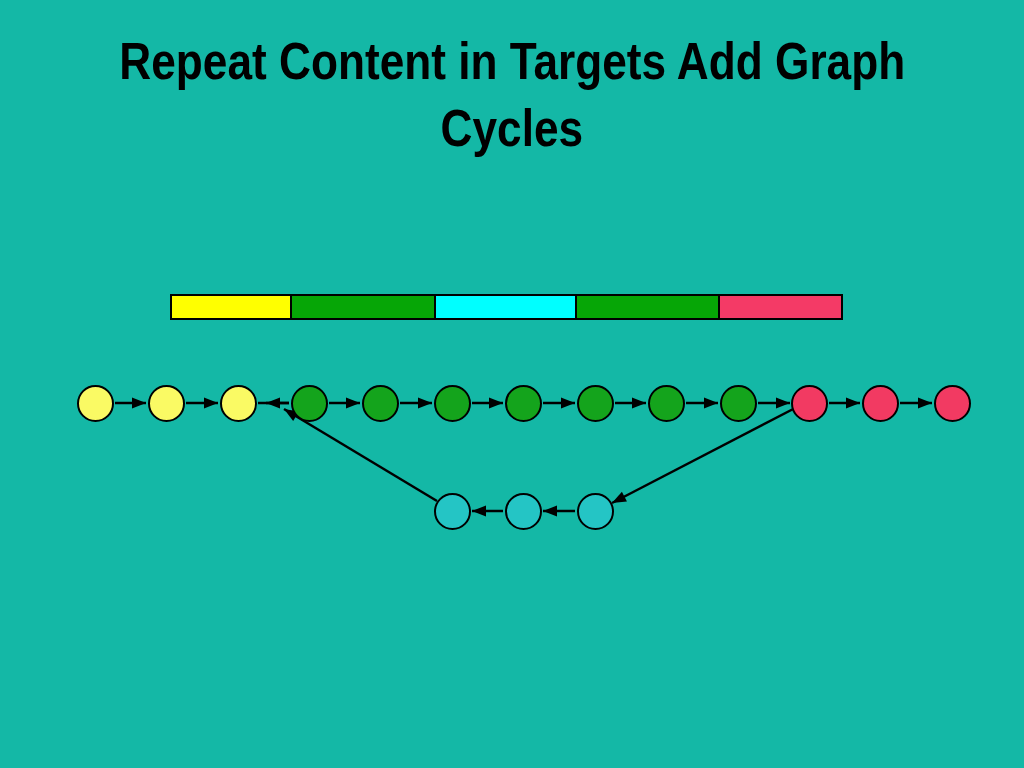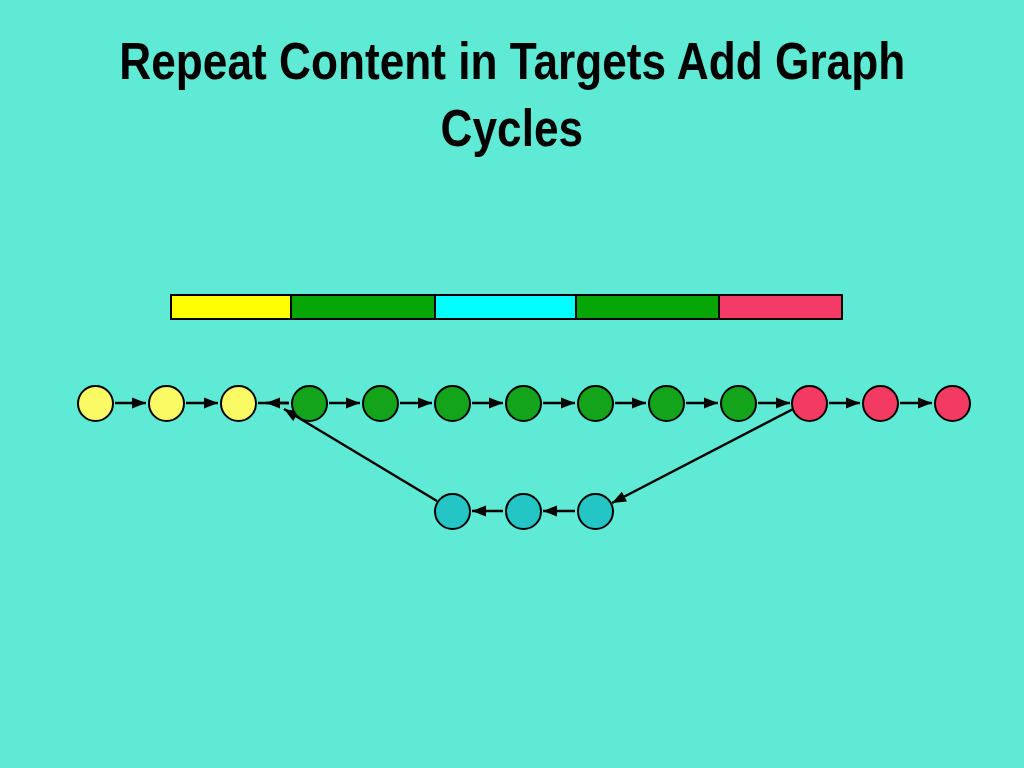--- a/index.html
+++ b/index.html
@@ -1,20 +1,20 @@
 <!DOCTYPE html>
 <html><head>
 <meta charset="utf-8">
 <style>
   html,body{margin:0;padding:0;}
   body{
     width:1024px;height:768px;background:#ffffff;position:relative;overflow:hidden;
     font-family:"Liberation Sans",sans-serif;
   }
-  .slide{position:absolute;inset:0;background:#5eead4;}
+  .slide{position:absolute;inset:0;background:#14b8a6;}
   .title{
     position:absolute;top:28px;left:0;right:0;text-align:center;
     font-weight:bold;font-size:52px;line-height:67px;color:#000;
   }
   .title .tline{display:inline-block;white-space:nowrap;transform:scaleX(0.85);transform-origin:center;}
   .target-bar{
     position:absolute;left:170px;top:294px;height:22px;display:flex;
     border:2px solid #000;
   }
   .bar-seg{height:100%;}

